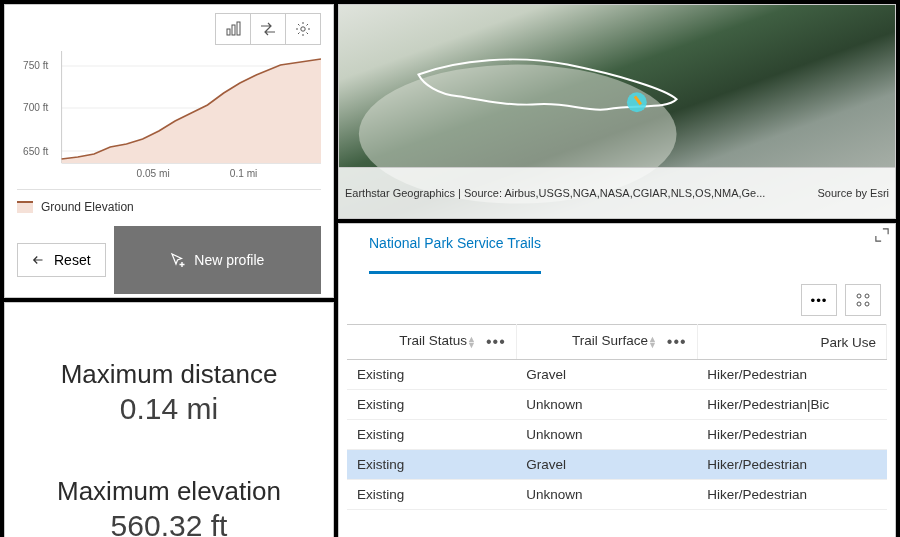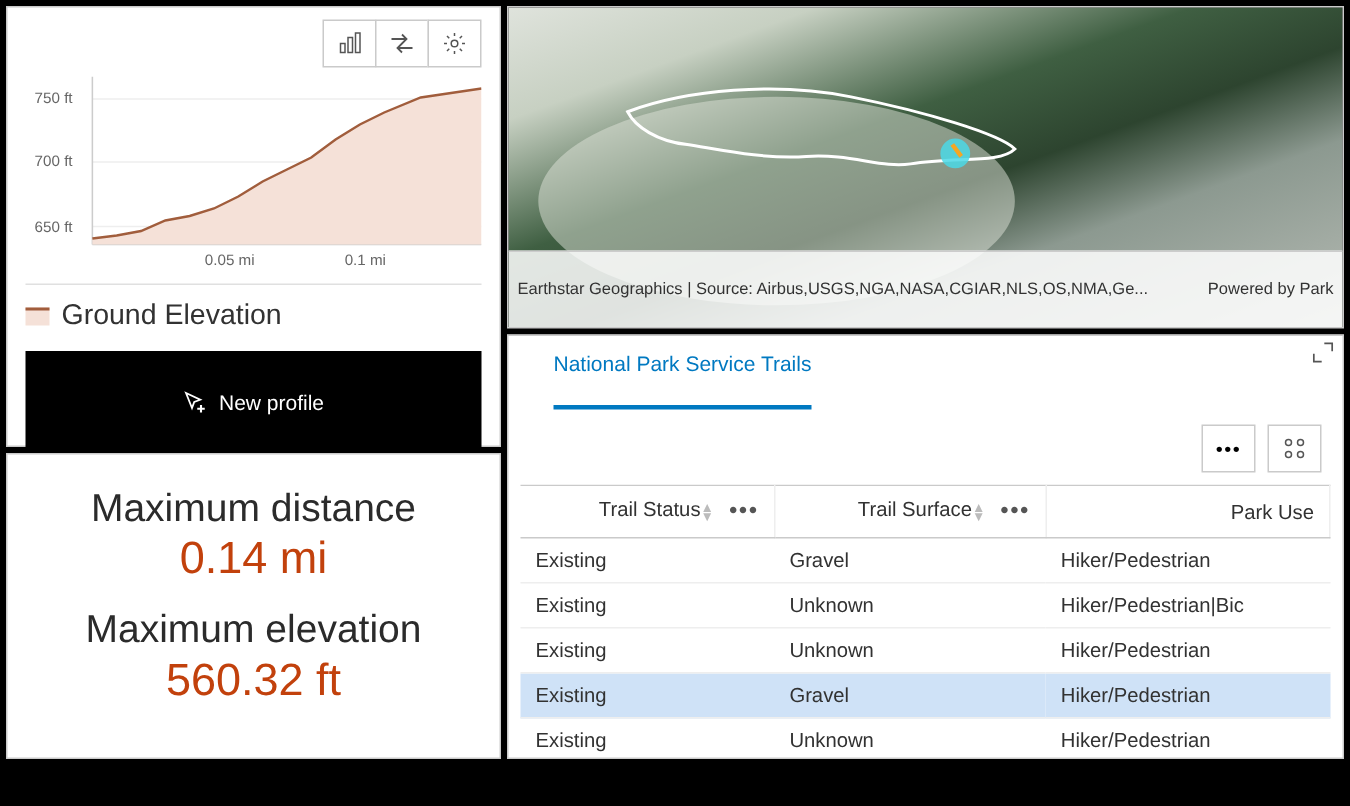--- a/index.html
+++ b/index.html
@@ -4,28 +4,28 @@
 <style>
 * { box-sizing: border-box; margin: 0; padding: 0; }
 body { font-family: -apple-system, "Segoe UI", Arial, sans-serif; background: #000; width: 900px; height: 537px; overflow: hidden; }
 .grid { display: grid; grid-template-columns: 330px 1fr; grid-template-rows: 215px 75px 1fr; gap: 4px; padding: 4px; background: #000; height: 376px; }
 .panel { background: #fff; border: 1px solid #cacaca; }
 .profile-panel { grid-column: 1; grid-row: 1 / span 2; display: flex; flex-direction: column; padding: 8px 12px 10px; }
 .toolbar { display: flex; justify-content: flex-end; gap: 0; }
 .tool-btn { width: 36px; height: 32px; border: 1px solid #cacaca; background: #fff; display: flex; align-items: center; justify-content: center; cursor: pointer; margin-left: -1px; }
 .chart { position: relative; height: 130px; margin: 6px 0 8px; }
 .chart svg { width: 100%; height: 100%; }
-.legend { display: flex; align-items: center; gap: 8px; font-size: 19px; color: #323232; border-top: 1px solid #e0e0e0; padding: 10px 0 12px; }
+.legend { display: flex; align-items: center; gap: 8px; font-size: 12px; color: #323232; border-top: 1px solid #e0e0e0; padding: 10px 0 12px; }
 .legend-swatch { width: 16px; height: 12px; background: #f5e1d8; border-top: 2px solid #a15d3c; }
 .actions { display: flex; gap: 8px; align-items: center; }
 .btn-reset { flex: 0 0 auto; background: #fff; border: 1px solid #cacaca; padding: 8px 14px; display: flex; align-items: center; gap: 8px; font-size: 14px; cursor: pointer; }
-.btn-primary { flex: 1; background: #000000; color: #fff; border: none; padding: 26px 14px; display: flex; align-items: center; justify-content: center; gap: 8px; font-size: 14px; cursor: pointer; }
+.btn-primary { flex: 1; background: #737373; color: #fff; border: none; padding: 26px 14px; display: flex; align-items: center; justify-content: center; gap: 8px; font-size: 14px; cursor: pointer; }
 .stats-panel { grid-column: 1; grid-row: 3; display: flex; flex-direction: column; align-items: center; justify-content: center; padding: 20px 8px; }
-.stat-label { font-size: 26px; color: #2b2b2b; font-weight: 400; }
-.stat-value { font-size: 30px; color: #c2410c; margin: 2px 0 14px; text-align: right; }
+.stat-label { font-size: 26px; color: #2b2b2b; font-weight: 400; margin-top: 36px; }
+.stat-value { font-size: 30px; color: #404040; margin: 2px 0 14px; text-align: right; }
 .map-panel { grid-column: 2; grid-row: 1; position: relative; overflow: hidden; background: linear-gradient(160deg,#dfe3dc 0%,#c7d0c2 18%,#3f5f42 40%,#2d442f 55%,#8c9990 70%,#b7bcb5 100%); }
 .map-overlay { position: absolute; inset: 0; }
 .attribution { position: absolute; bottom: 0; left: 0; right: 0; background: rgba(255,255,255,.85); font-size: 11px; color: #323232; padding: 19px 6px; display: flex; justify-content: space-between; border-top: 1px solid #ccc; }
 .table-panel { grid-column: 2; grid-row: 2 / span 2; display: flex; flex-direction: column; position: relative; }
 .zoom-icon { position: absolute; top: 4px; right: 6px; cursor: pointer; }
 .tabs { padding: 10px 30px 0; }
 .tab { color: #0079c1; font-size: 14px; padding-bottom: 20px; border-bottom: 3px solid #0079c1; display: inline-block; cursor: pointer; }
 .table-tools { display: flex; justify-content: flex-end; gap: 8px; padding: 10px 14px 8px; }
 .sq-btn { width: 36px; height: 32px; border: 1px solid #cacaca; background: #fff; display: flex; align-items: center; justify-content: center; cursor: pointer; }
 .table-wrap { padding: 0 8px; overflow: hidden; }
@@ -80,20 +80,26 @@
         <text x="210" y="126" font-size="10" fill="#666">0.1 mi</text>
       </svg>
     </div>
 
     <div class="legend">
       <span class="legend-swatch"></span>
       <span>Ground Elevation</span>
     </div>
 
     <div class="actions">
+      <button class="btn-reset">
+        <svg width="14" height="14" viewBox="0 0 16 16">
+            <path d="M12 8H3M6 4 2 8l4 4" fill="none" stroke="#323232" stroke-width="1.4"></path>
+          </svg>
+        <span>Reset</span>
+      </button>
       <button class="btn-primary">
         <svg width="16" height="16" viewBox="0 0 16 16">
             <path d="M2 2l4 10 1.5-4 4-1.5z" fill="none" stroke="#fff" stroke-width="1.2"></path>
             <path d="M12 10v5M9.5 12.5h5" stroke="#fff" stroke-width="1.4"></path>
           </svg>
         <span>New profile</span>
       </button>
     </div>
   </div>
 
@@ -106,21 +112,21 @@
 
   <div class="panel map-panel">
     <svg class="map-overlay" viewBox="0 0 560 210" preserveAspectRatio="none">
       <ellipse cx="180" cy="130" rx="160" ry="70" fill="#dfe3da" opacity="0.5"></ellipse>
       <path d="M80 70 C120 55 180 50 230 60 C280 70 330 85 340 95 C330 105 300 100 270 105 C250 108 230 98 200 100 C170 102 140 95 120 92 C100 90 85 80 80 70 Z" fill="none" stroke="#fff" stroke-width="2"></path>
       <circle cx="300" cy="98" r="10" fill="#4bd8e6" opacity="0.85"></circle>
       <path d="M298 92 l6 8" stroke="#f5a623" stroke-width="3"></path>
     </svg>
     <div class="attribution">
       <span>Earthstar Geographics | Source: Airbus,USGS,NGA,NASA,CGIAR,NLS,OS,NMA,Ge...</span>
-      <span>Powered by Park</span>
+      <span>Source by Esri</span>
     </div>
   </div>
 
   <div class="panel table-panel">
     <span class="zoom-icon">
       <svg width="14" height="14" viewBox="0 0 16 16">
           <path d="M9 1h6v6M7 15H1V9" fill="none" stroke="#555" stroke-width="1.3"></path>
         </svg>
     </span>
     <div class="tabs">

